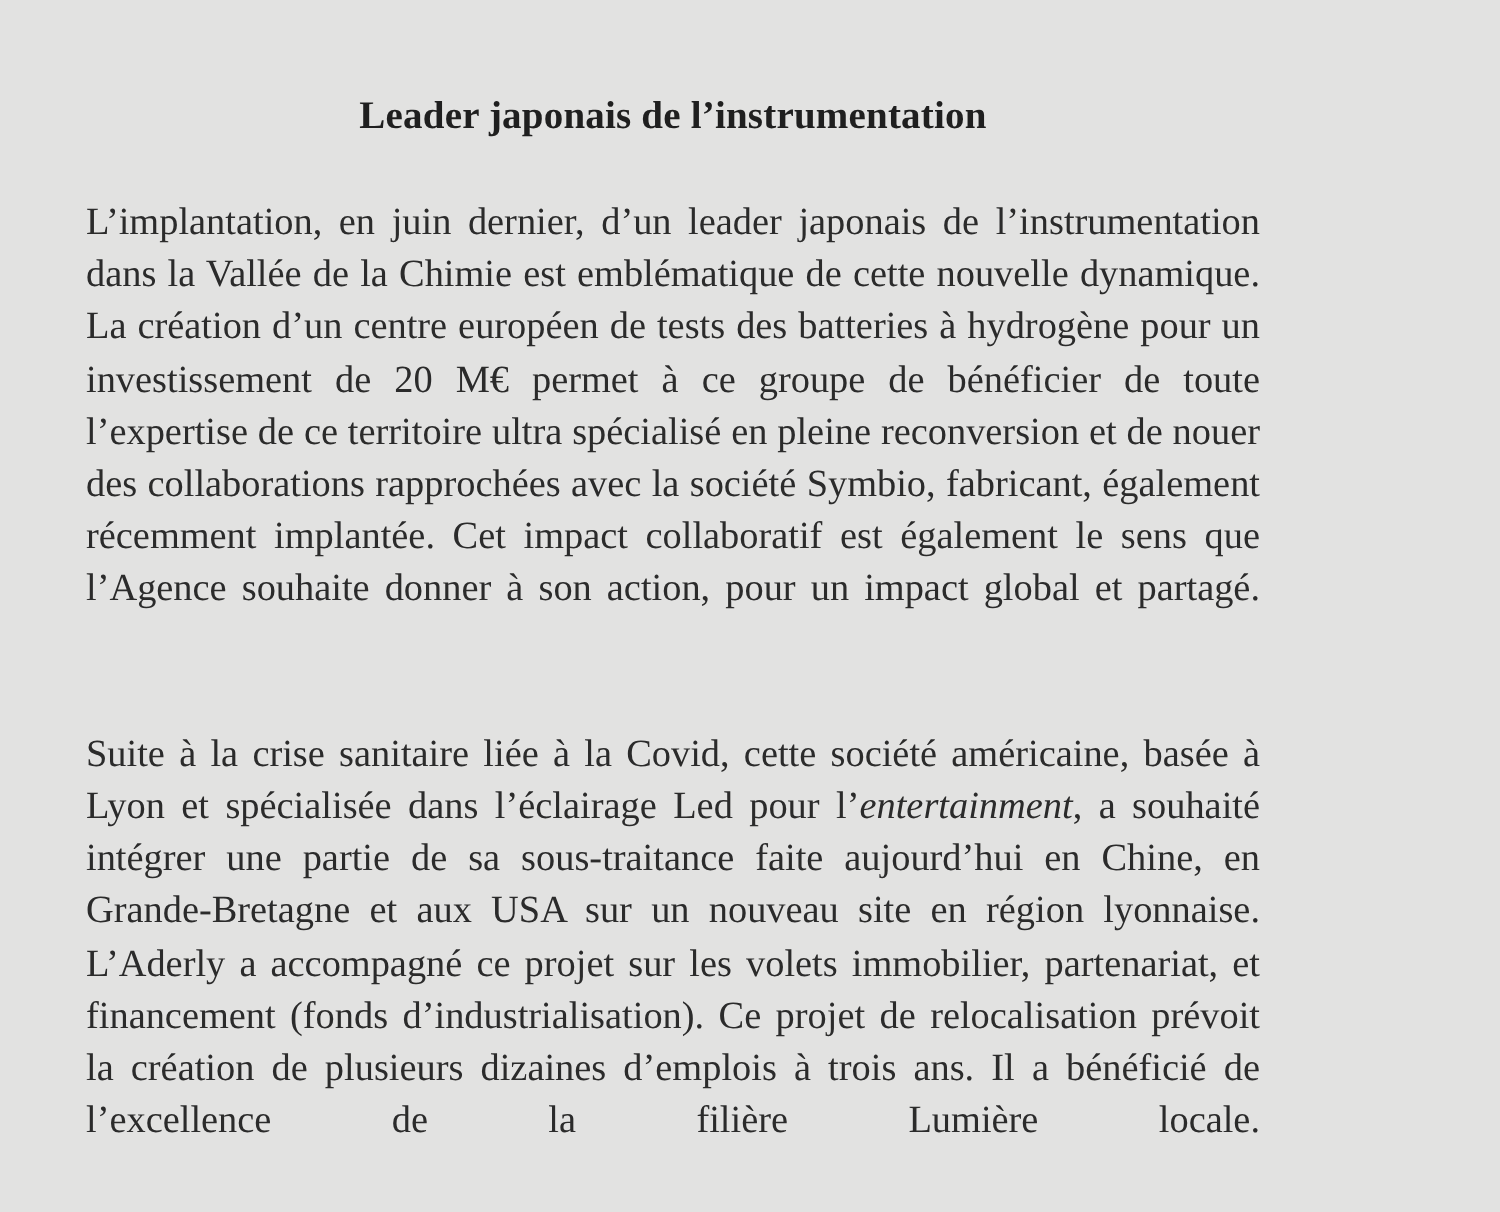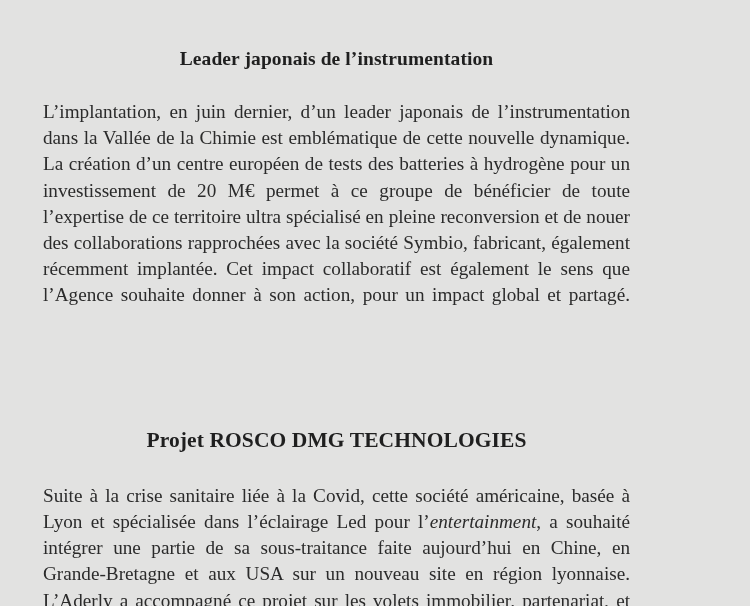--- a/index.html
+++ b/index.html
@@ -75,17 +75,16 @@
 </style>
 </head>
 <body style="background: rgb(226, 226, 225); color: rgb(43, 43, 43);">
 
 <div class="page">
 
   <h2 class="section-heading heading-1" style="color: rgb(31, 31, 31);">Leader japonais de l’instrumentation</h2>
 
   <p class="body-paragraph paragraph-1"><span>L’implantation, en juin dernier, d’un leader japonais de l’instrumentation dans la Vallée de la Chimie est emblématique de cette nouvelle dynamique. La création d’un centre européen de tests des batteries à hydrogène pour un investissement de 20 M€ permet à ce groupe de bénéficier de toute l’expertise de ce territoire ultra spécialisé en pleine reconversion et de nouer des collaborations rapprochées avec la société Symbio, fabricant, également récemment implantée. Cet impact collaboratif est également le sens que l’Agence souhaite donner à son action, pour un impact global et partagé.</span></p>
 
-  <h2 class="section-heading heading-2" style="color: rgb(31, 31, 31);">Projet ROSCO DMG TECHNOLOGIES</h2>
 
   <p class="body-paragraph paragraph-2"><span>Suite à la crise sanitaire liée à la Covid, cette société américaine, basée à Lyon et spécialisée dans l’éclairage Led pour l’</span><span class="em-word">entertainment</span><span>, a souhaité intégrer une partie de sa sous-traitance faite aujourd’hui en Chine, en Grande-Bretagne et aux USA sur un nouveau site en région lyonnaise. L’Aderly a accompagné ce projet sur les volets immobilier, partenariat, et financement (fonds d’industrialisation). Ce projet de relocalisation prévoit la création de plusieurs dizaines d’emplois à trois ans. Il a bénéficié de l’excellence de la filière Lumière locale.</span></p>
 
 </div>
 
 </body></html>

